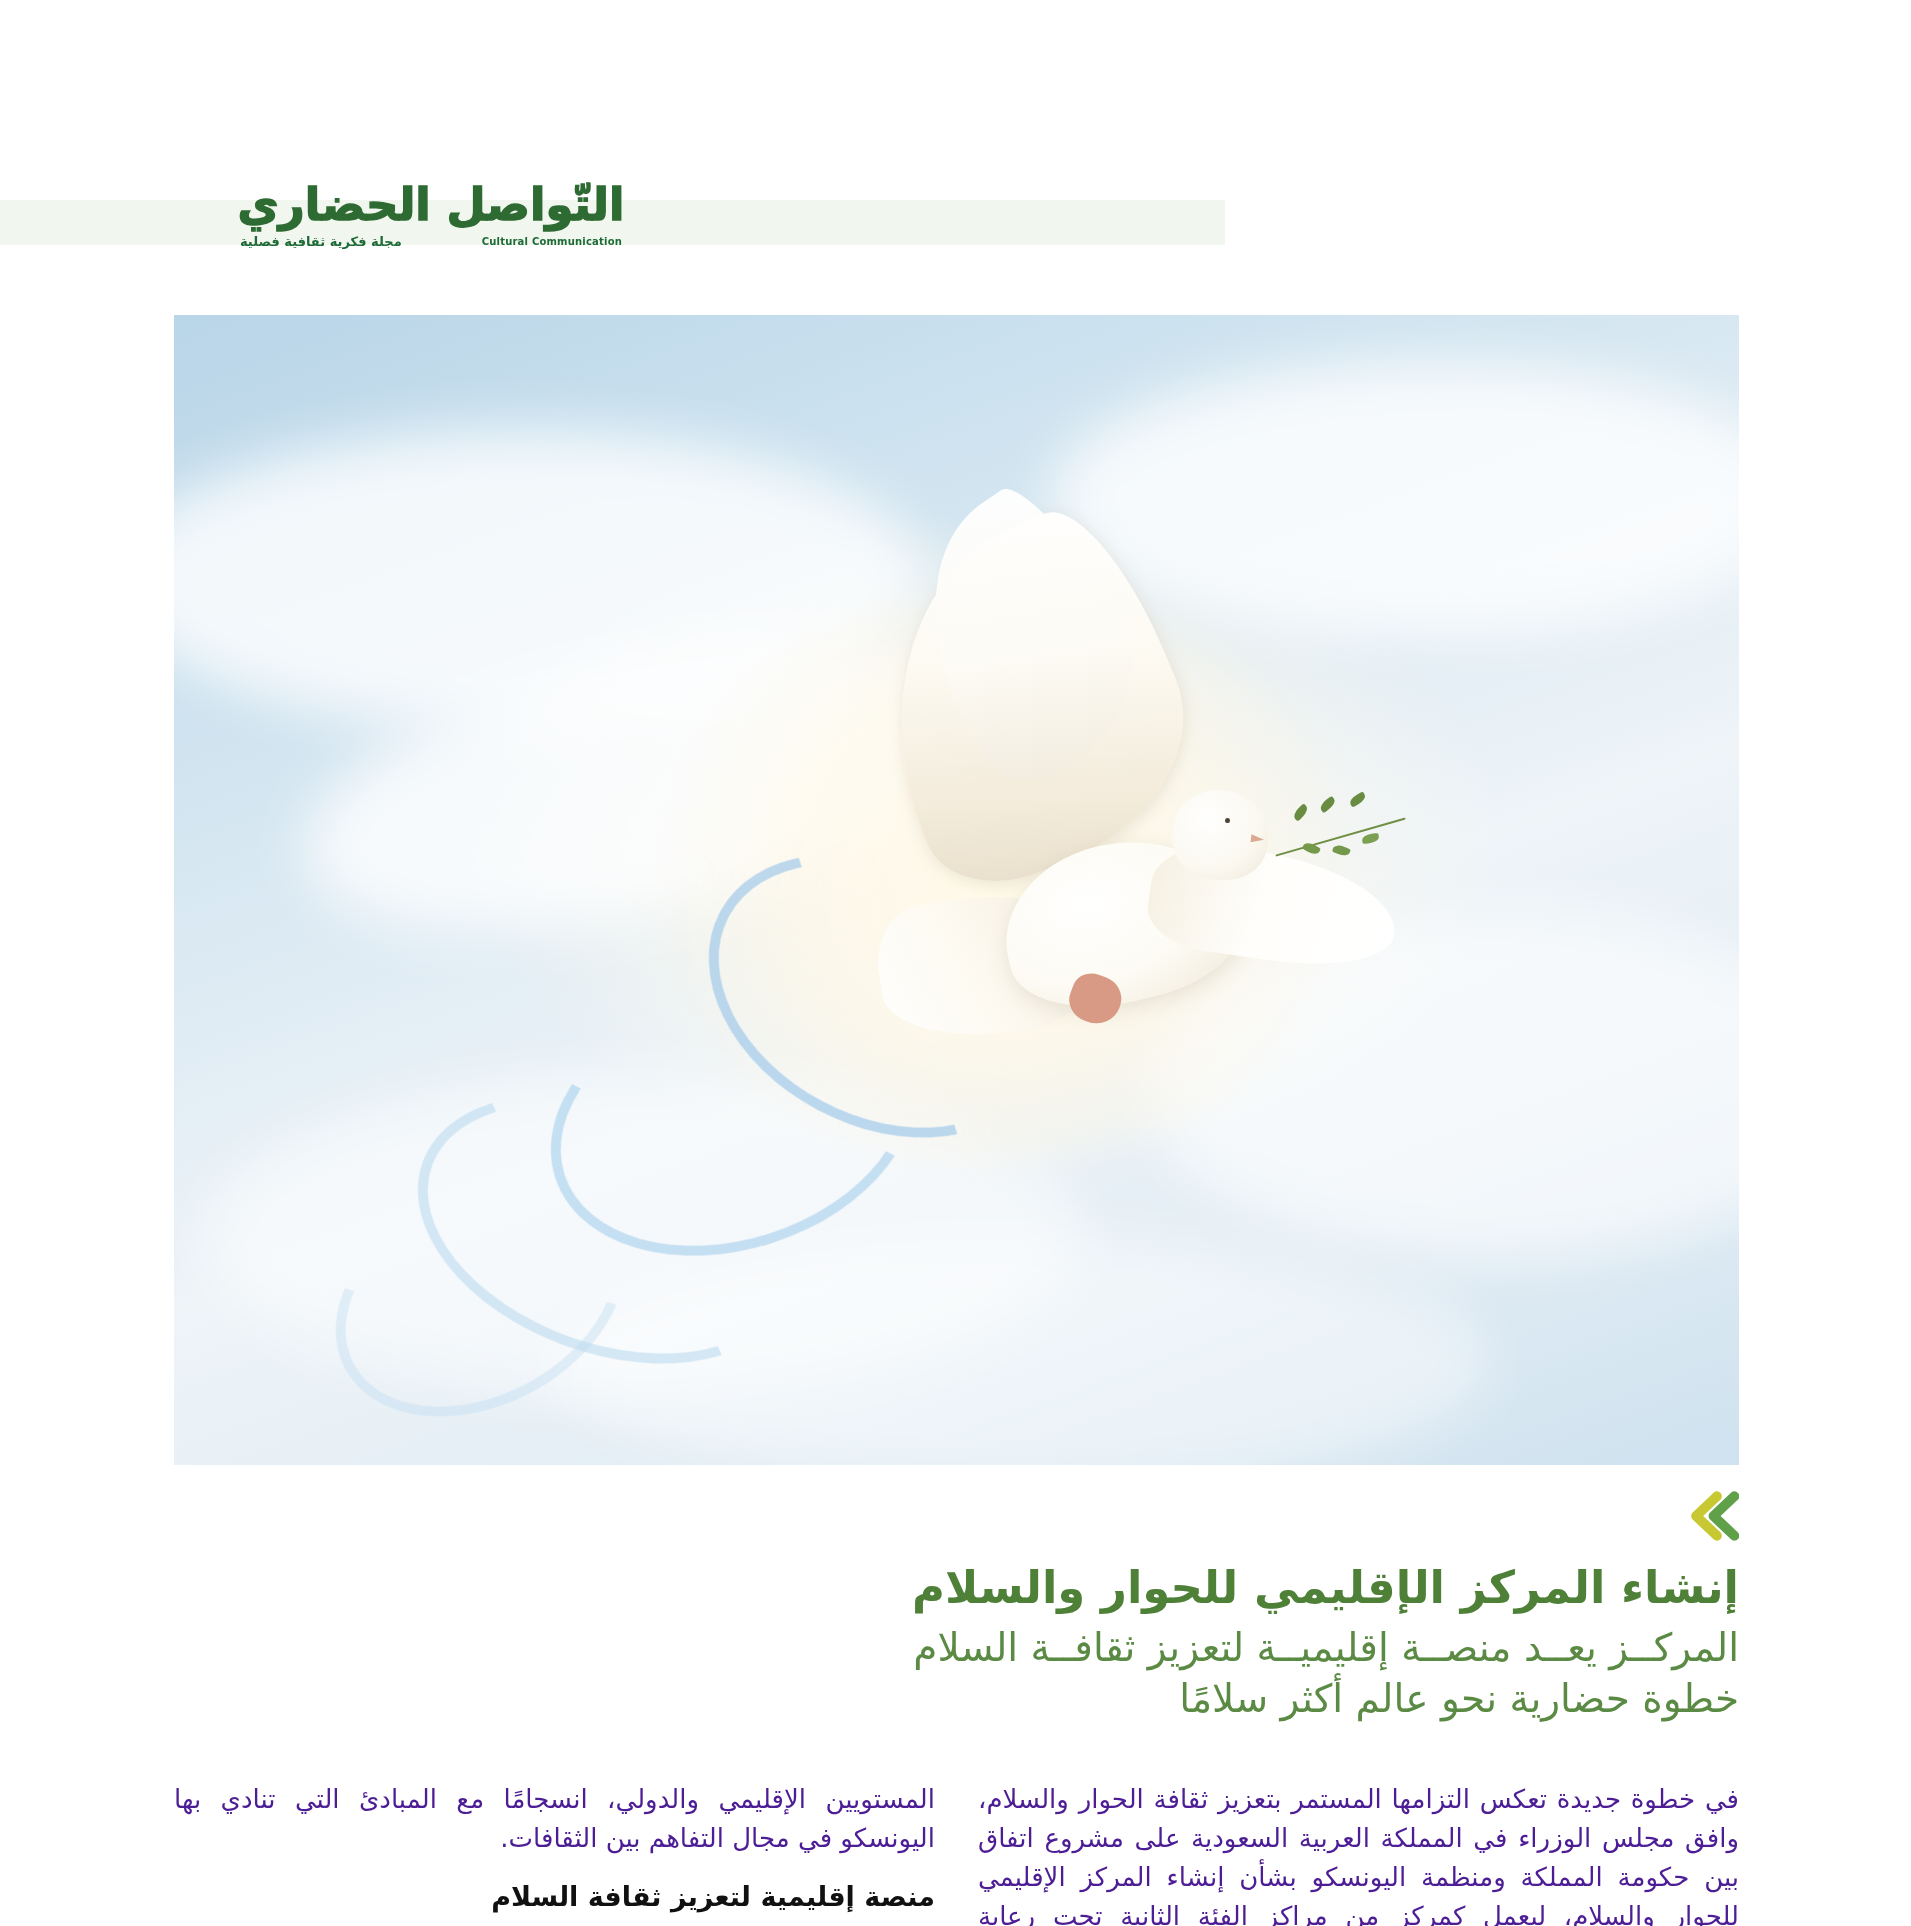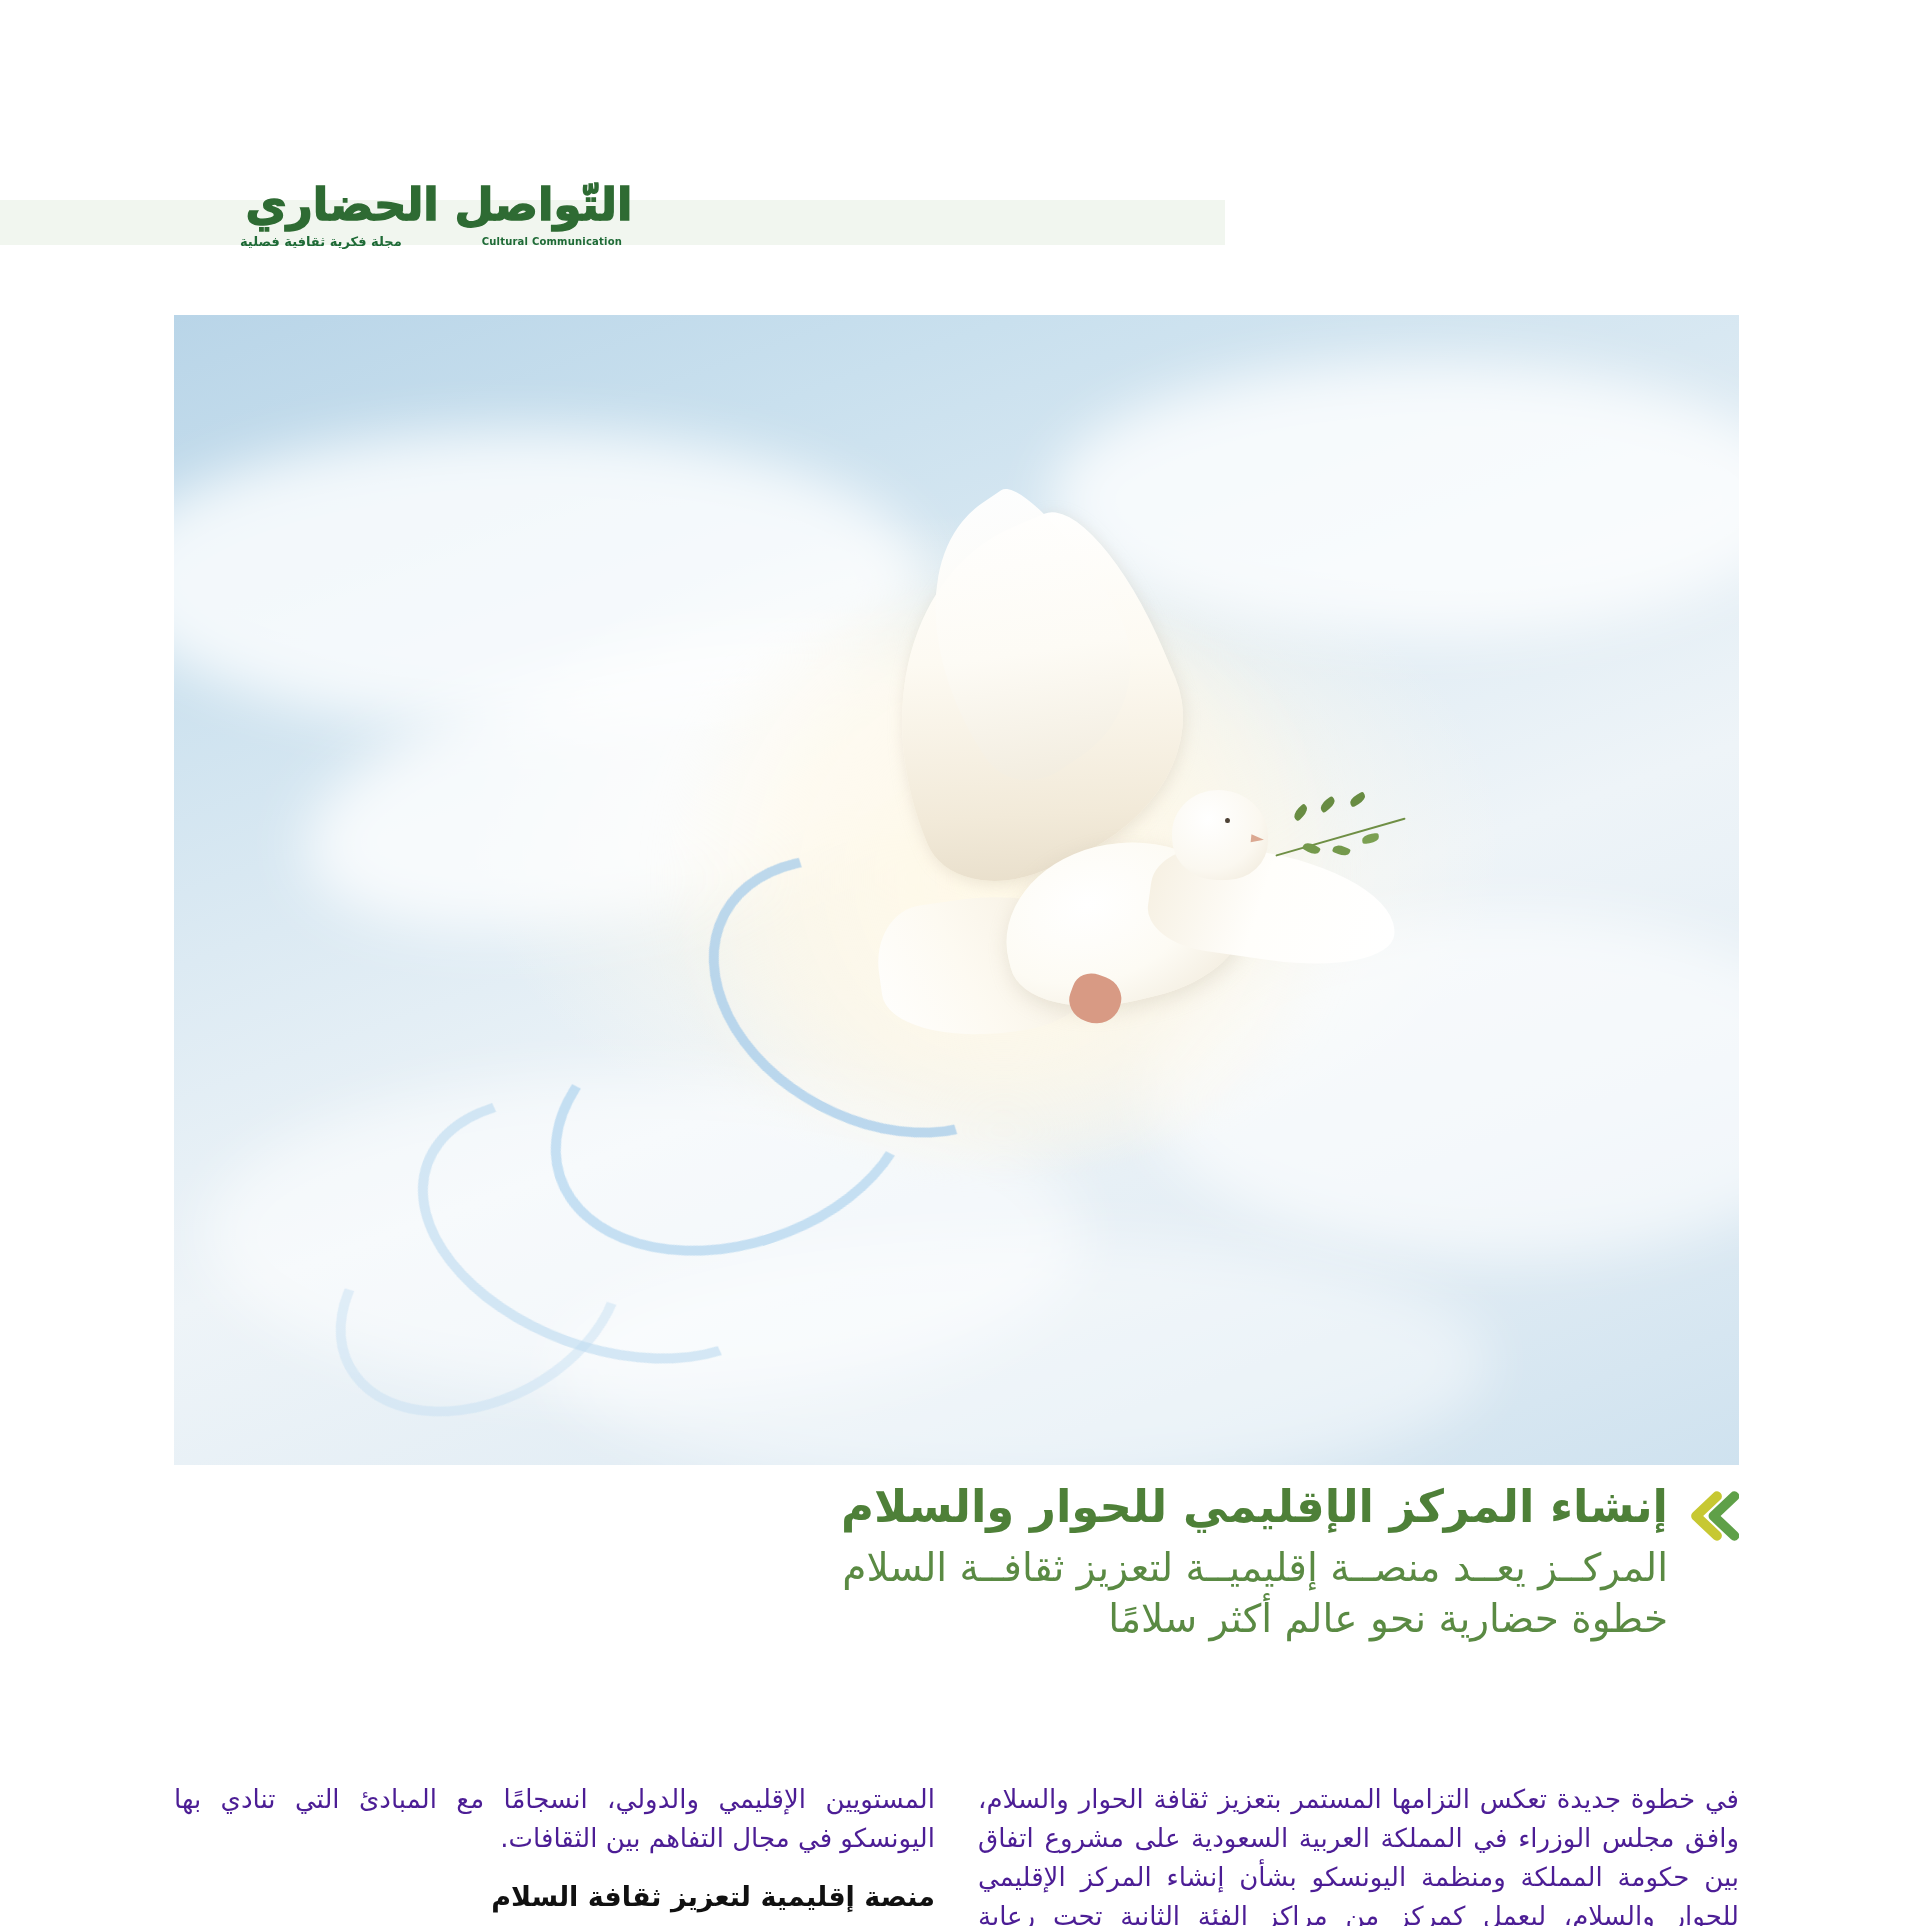--- a/index.html
+++ b/index.html
@@ -15,21 +15,21 @@
     position:absolute;left:0;right:0;top:191px;height:65px;
   }
   #mast-band{
     position:absolute;top:8.5px;left:0;width:1225px;height:45px;
     background:#f1f6ef;
   }
   #logo-wrap{
     position:absolute;left:177px;top:-3.9px;width:508px;height:71px;
   }
   #logo-ar{
-    position:absolute;left:8px;top:-5.4px;width:508px;
+    position:absolute;left:0;top:-5.4px;width:508px;
     text-align:center;
     font-size:45px;font-weight:700;letter-spacing:0.8px;
     color:#2e6b33;
     -webkit-text-stroke:1.5px #2e6b33;
     line-height:1.0;
     direction:rtl;
     font-family:"DejaVu Sans","Liberation Sans",sans-serif;
   }
   #logo-sub-row{
     position:absolute;left:0;top:47px;width:508px;
@@ -142,21 +142,21 @@
   .rb2{left:20%;top:24%;width:42%;height:46%;transform:rotate(-18deg);border-color:rgba(163,205,236,0.58);border-right-color:transparent;border-top-color:transparent;}
   .rb3{left:4%;top:46%;width:44%;height:44%;transform:rotate(20deg);border-color:rgba(175,212,238,0.5);border-right-color:transparent;border-top-color:transparent;}
   .rb4{left:-6%;top:62%;width:34%;height:38%;transform:rotate(-28deg);border-color:rgba(190,220,240,0.42);border-right-color:transparent;border-top-color:transparent;}
 
   
   #headline-block{
     position:absolute;left:174px;top:1478px;width:1565px;
     direction:rtl;text-align:right;
   }
   #headline-row{
-    display:flex;flex-direction:row;align-items:flex-start;justify-content:flex-start;gap:13px;
+    display:flex;flex-direction:column;align-items:flex-start;justify-content:flex-start;gap:13px;
   }
   #chevron-icon{flex:0 0 auto;margin-top:8.5px;}
   #headline-text{flex:1 1 auto;}
   .hl-line{
     font-size:45px;font-weight:700;color:#4e8038;line-height:1.30;
     letter-spacing:-0.4px;white-space:nowrap;text-align:right;
   }
   .sub-line{
     font-size:39px;font-weight:400;color:#5a8a43;line-height:1.32;
     text-align:right;white-space:nowrap;letter-spacing:0px;

